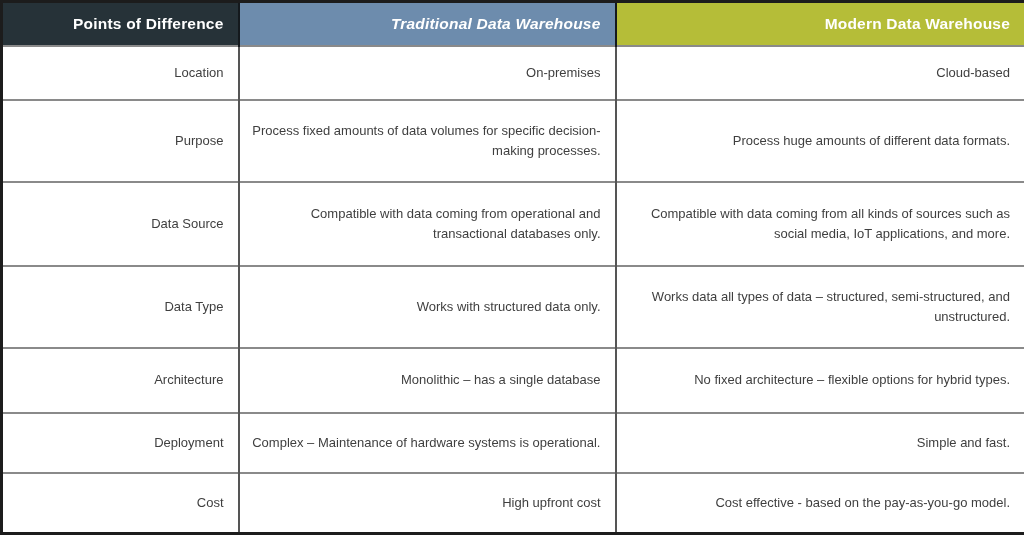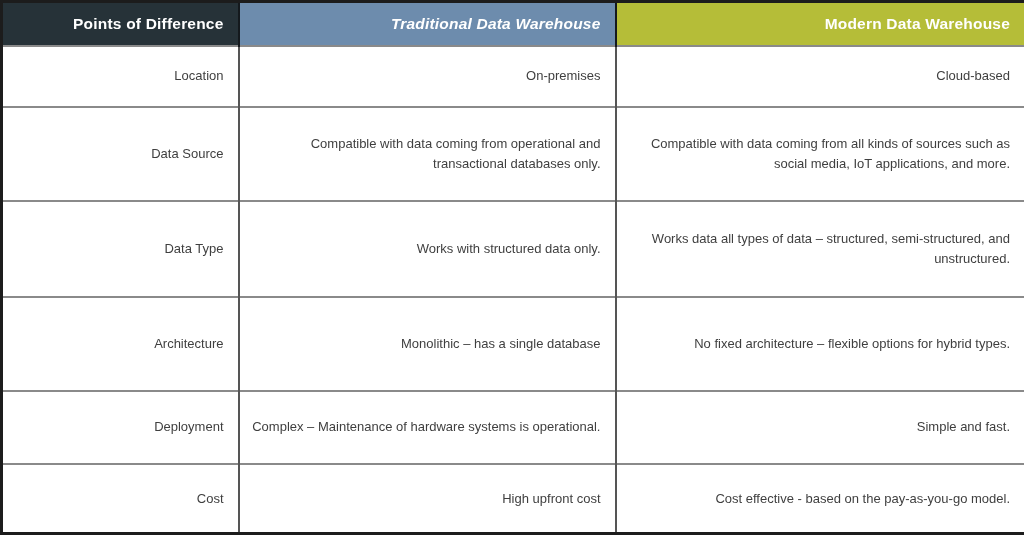--- a/index.html
+++ b/index.html
@@ -81,20 +81,25 @@
         <th class="h-green">Modern Data Warehouse</th>
       </tr>
     </thead>
     <tbody>
       <tr>
         <td>Location</td>
         <td>On-premises</td>
         <td>Cloud-based</td>
       </tr>
       <tr>
+        <td>Purpose</td>
+        <td>Process fixed amounts of data volumes for specific decision-making processes.</td>
+        <td>Process huge amounts of different data formats.</td>
+      </tr>
+      <tr>
         <td>Data Source</td>
         <td>Compatible with data coming from operational and transactional databases only.</td>
         <td>Compatible with data coming from all kinds of sources such as social media, IoT applications, and more.</td>
       </tr>
       <tr>
         <td>Data Type</td>
         <td>Works with structured data only.</td>
         <td>Works data all types of data – structured, semi-structured, and unstructured.</td>
       </tr>
       <tr>

